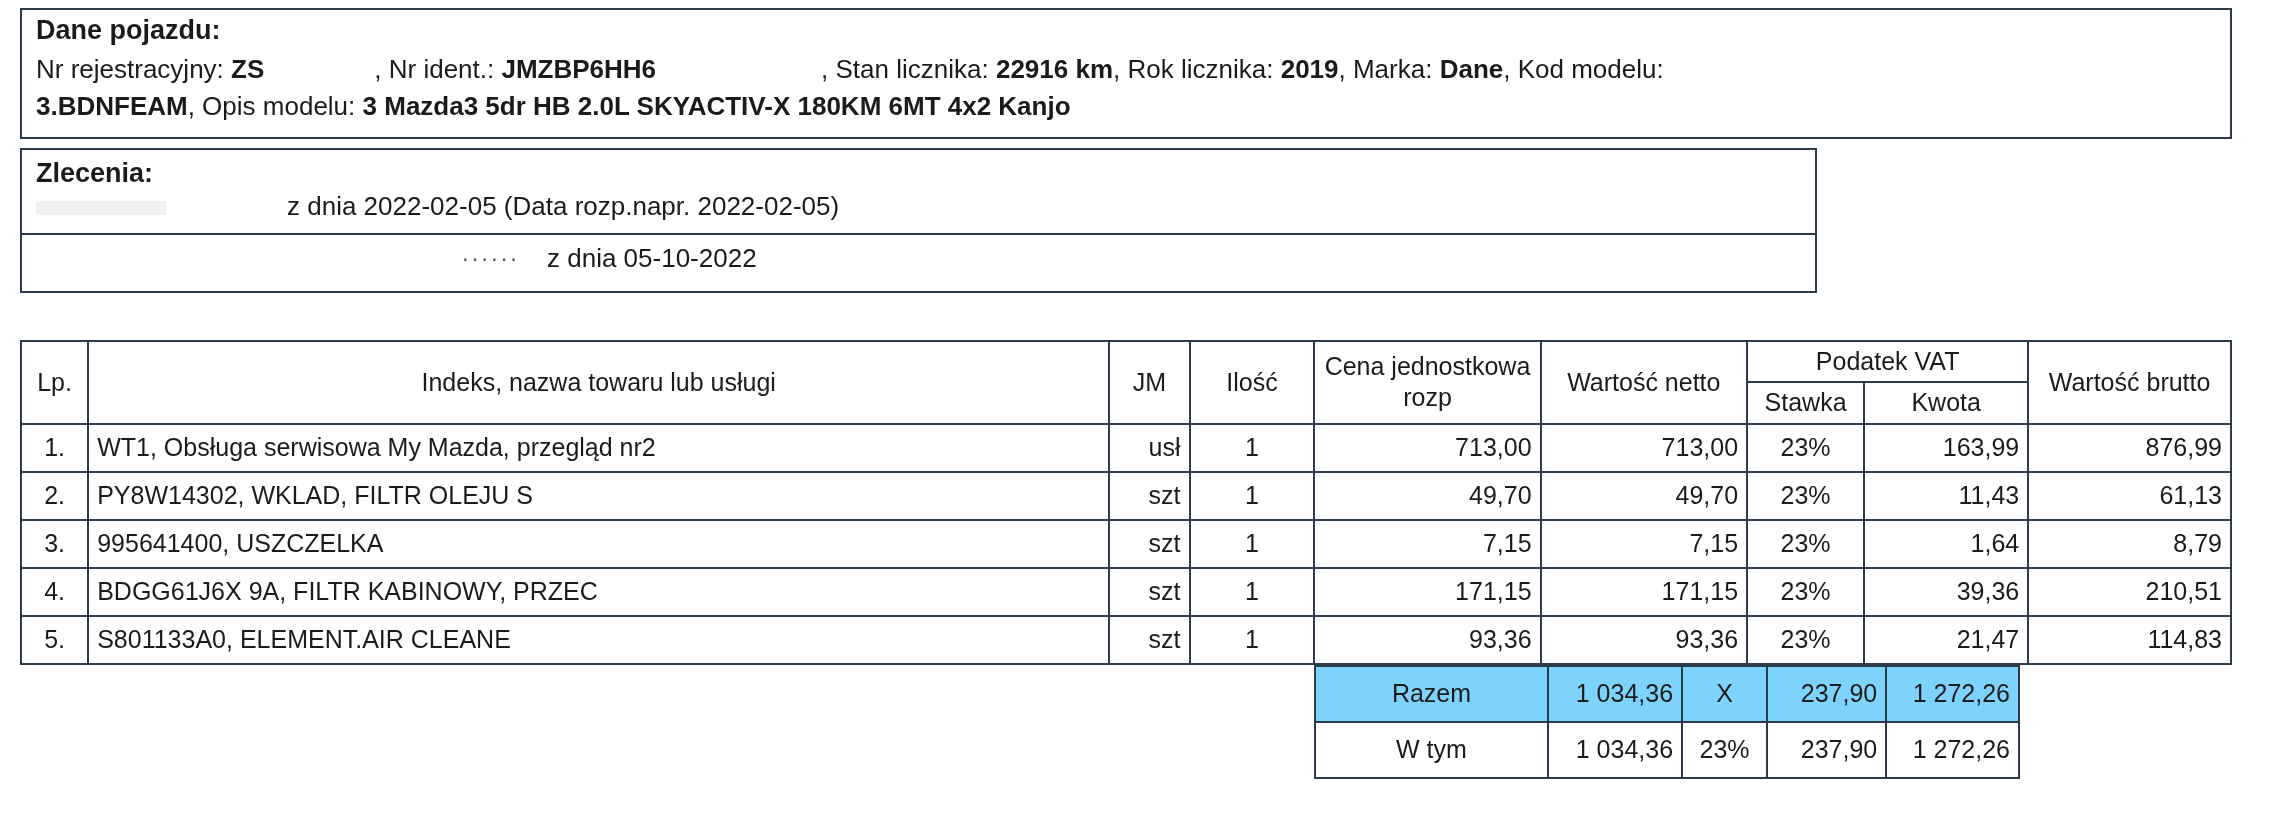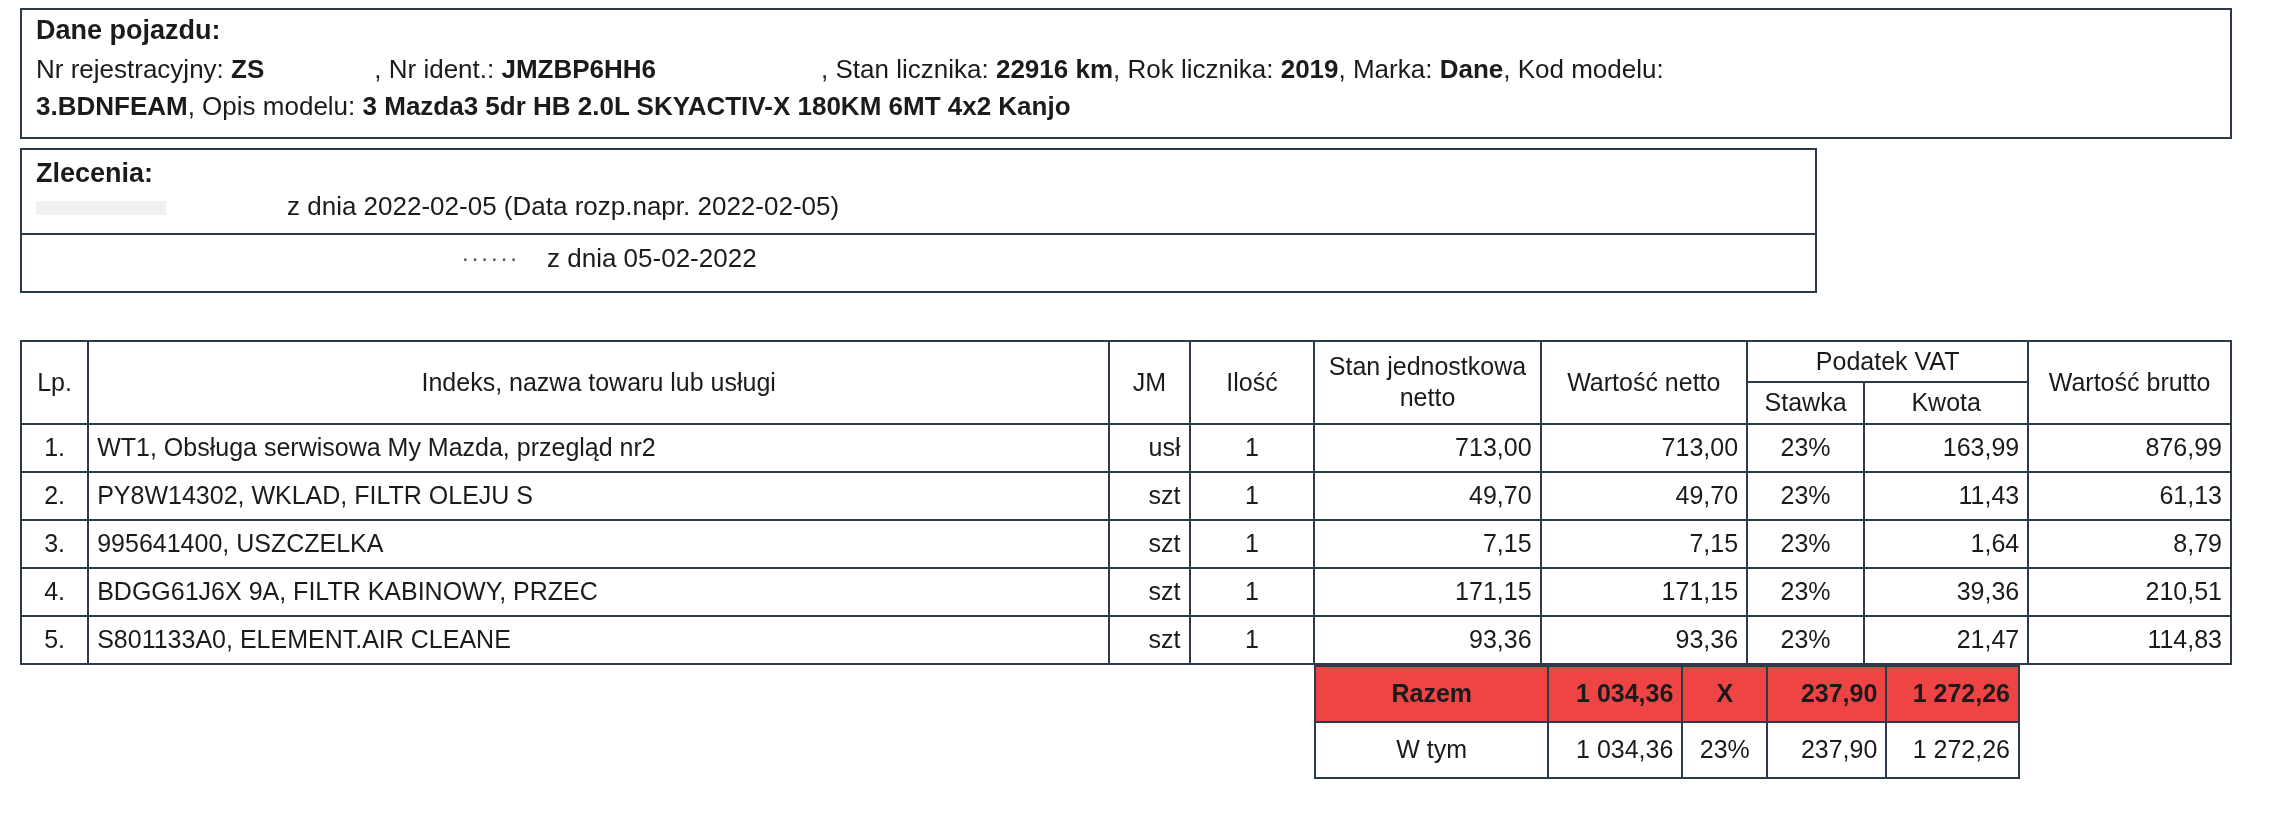--- a/index.html
+++ b/index.html
@@ -164,21 +164,21 @@
     border: 2px solid #2d3a4a;
     padding: 4px 8px;
     height: 56px;
     box-sizing: border-box;
   }
   .sum-label { width: 500px; text-align: center; }
   .sum-net   { width: 212px; text-align: right; }
   .sum-rate  { width: 118px; text-align: center; }
   .sum-vat   { width: 168px; text-align: right; }
   .sum-gross { width: 208px; text-align: right; }
-  .highlight { background: #ef4444; font-weight: bold; }
+  .highlight { background: #7dd3fc; }
 </style>
 </head>
 <body>
 
 <div class="page">
 
   <div class="vehicle-box">
     <div class="vehicle-title">Dane pojazdu:</div>
     <div class="vehicle-line">
       <span>Nr rejestracyjny:</span>
@@ -197,33 +197,33 @@
   <div class="orders-box">
     <div class="orders-title">Zlecenia:</div>
     <div class="orders-row">
       <span class="faint"></span>
       <span class="txt">z dnia 2022-02-05 (Data rozp.napr. 2022-02-05)</span>
     </div>
     <div class="orders-sep"></div>
     <div class="orders-row2">
       <span class="faint2"></span>
       <span class="dots">......</span>
-      <span class="txt2">z dnia 05-02-2022</span>
+      <span class="txt2">z dnia 05-10-2022</span>
     </div>
   </div>
 
   <div class="tbl-wrap">
     <table class="items">
       <thead>
         <tr>
           <th class="c-lp" rowspan="2">Lp.</th>
           <th class="c-name" rowspan="2">Indeks, nazwa towaru lub usługi</th>
           <th class="c-jm" rowspan="2">JM</th>
           <th class="c-qty" rowspan="2">Ilość</th>
-          <th class="c-price" rowspan="2">Stan jednostkowa netto</th>
+          <th class="c-price" rowspan="2">Cena jednostkowa rozp</th>
           <th class="c-net" rowspan="2">Wartość netto</th>
           <th colspan="2">Podatek VAT</th>
           <th class="c-gross" rowspan="2">Wartość brutto</th>
         </tr>
         <tr>
           <th class="c-rate">Stawka</th>
           <th class="c-vat">Kwota</th>
         </tr>
       </thead>
       <tbody id="items-body">

